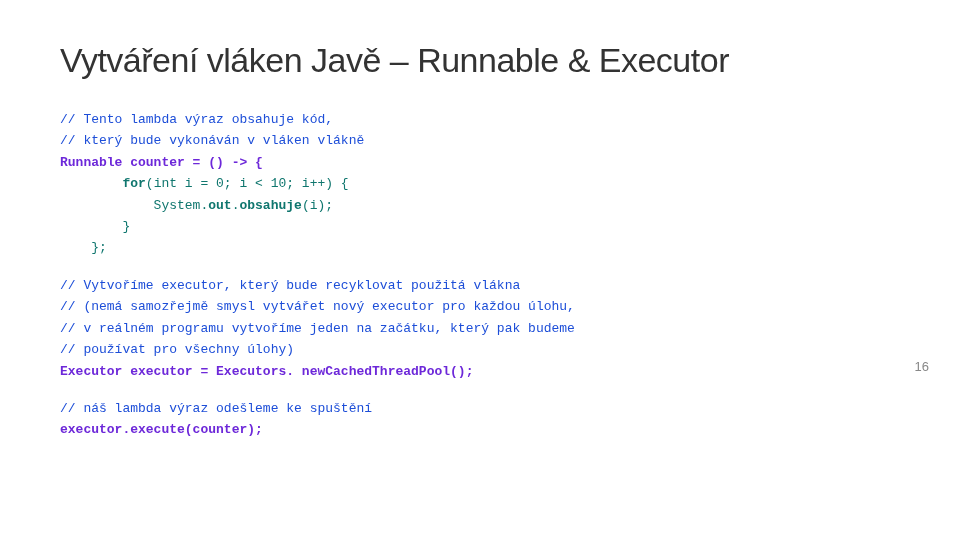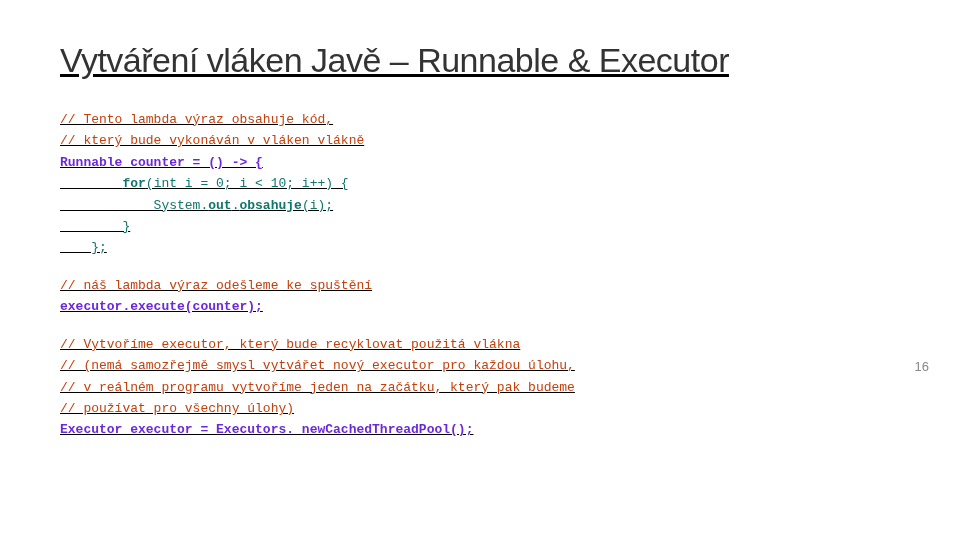--- a/index.html
+++ b/index.html
@@ -15,41 +15,40 @@
       font-family: 'Segoe UI', Arial, sans-serif;
       overflow: hidden;
     }
 
     .slide {
       width: 960px;
       height: 392px;
       background: #ffffff;
       position: relative;
       padding: 40px 60px 30px 60px;
-      text-decoration: underline;
     }
 
     .slide-title {
       font-size: 34px;
       font-weight: 300;
       color: #333333;
       letter-spacing: -0.5px;
       margin-bottom: 28px;
       line-height: 1.2;
     }
 
     .code-block {
       font-family: 'Courier New', Courier, monospace;
       font-size: 13px;
       line-height: 1.65;
       color: #333333;
     }
 
     .code-block .comment {
-      color: #c2410c;
+      color: #1d4ed8;
     }
 
     .code-block .bold-line {
       font-weight: bold;
       color: #6d28d9;
     }
 
     .code-block .normal {
       color: #0f766e;
     }
@@ -86,29 +85,29 @@
       <pre><span class="comment">// Tento lambda výraz obsahuje kód,</span>
 <span class="comment">// který bude vykonáván v vláken vlákně</span>
 <span class="bold-line">Runnable counter = () -&gt; {</span>
 <span class="normal">        <span style="font-weight:bold">for</span>(int i = 0; i &lt; 10; i++) {</span>
 <span class="normal">            System.<span style="font-weight:bold">out</span>.<span style="font-weight:bold">obsahuje</span>(i);</span>
 <span class="normal">        }</span>
 <span class="normal">    };</span></pre>
     </div>
 
     <div class="code-section">
-      <pre><span class="comment">// náš lambda výraz odešleme ke spuštění</span>
-<span class="bold-line">executor.execute(counter);</span></pre>
-    </div>
-
-    <div class="code-section">
       <pre><span class="comment">// Vytvoříme executor, který bude recyklovat použitá vlákna</span>
 <span class="comment">// (nemá samozřejmě smysl vytvářet nový executor pro každou úlohu,</span>
 <span class="comment">// v reálném programu vytvoříme jeden na začátku, který pak budeme</span>
 <span class="comment">// používat pro všechny úlohy)</span>
 <span class="bold-line">Executor executor = Executors. newCachedThreadPool();</span></pre>
+    </div>
+
+    <div class="code-section">
+      <pre><span class="comment">// náš lambda výraz odešleme ke spuštění</span>
+<span class="bold-line">executor.execute(counter);</span></pre>
     </div>
 
   </div>
 
   <div class="slide-number">16</div>
 
 </div>
 
 </body></html>

